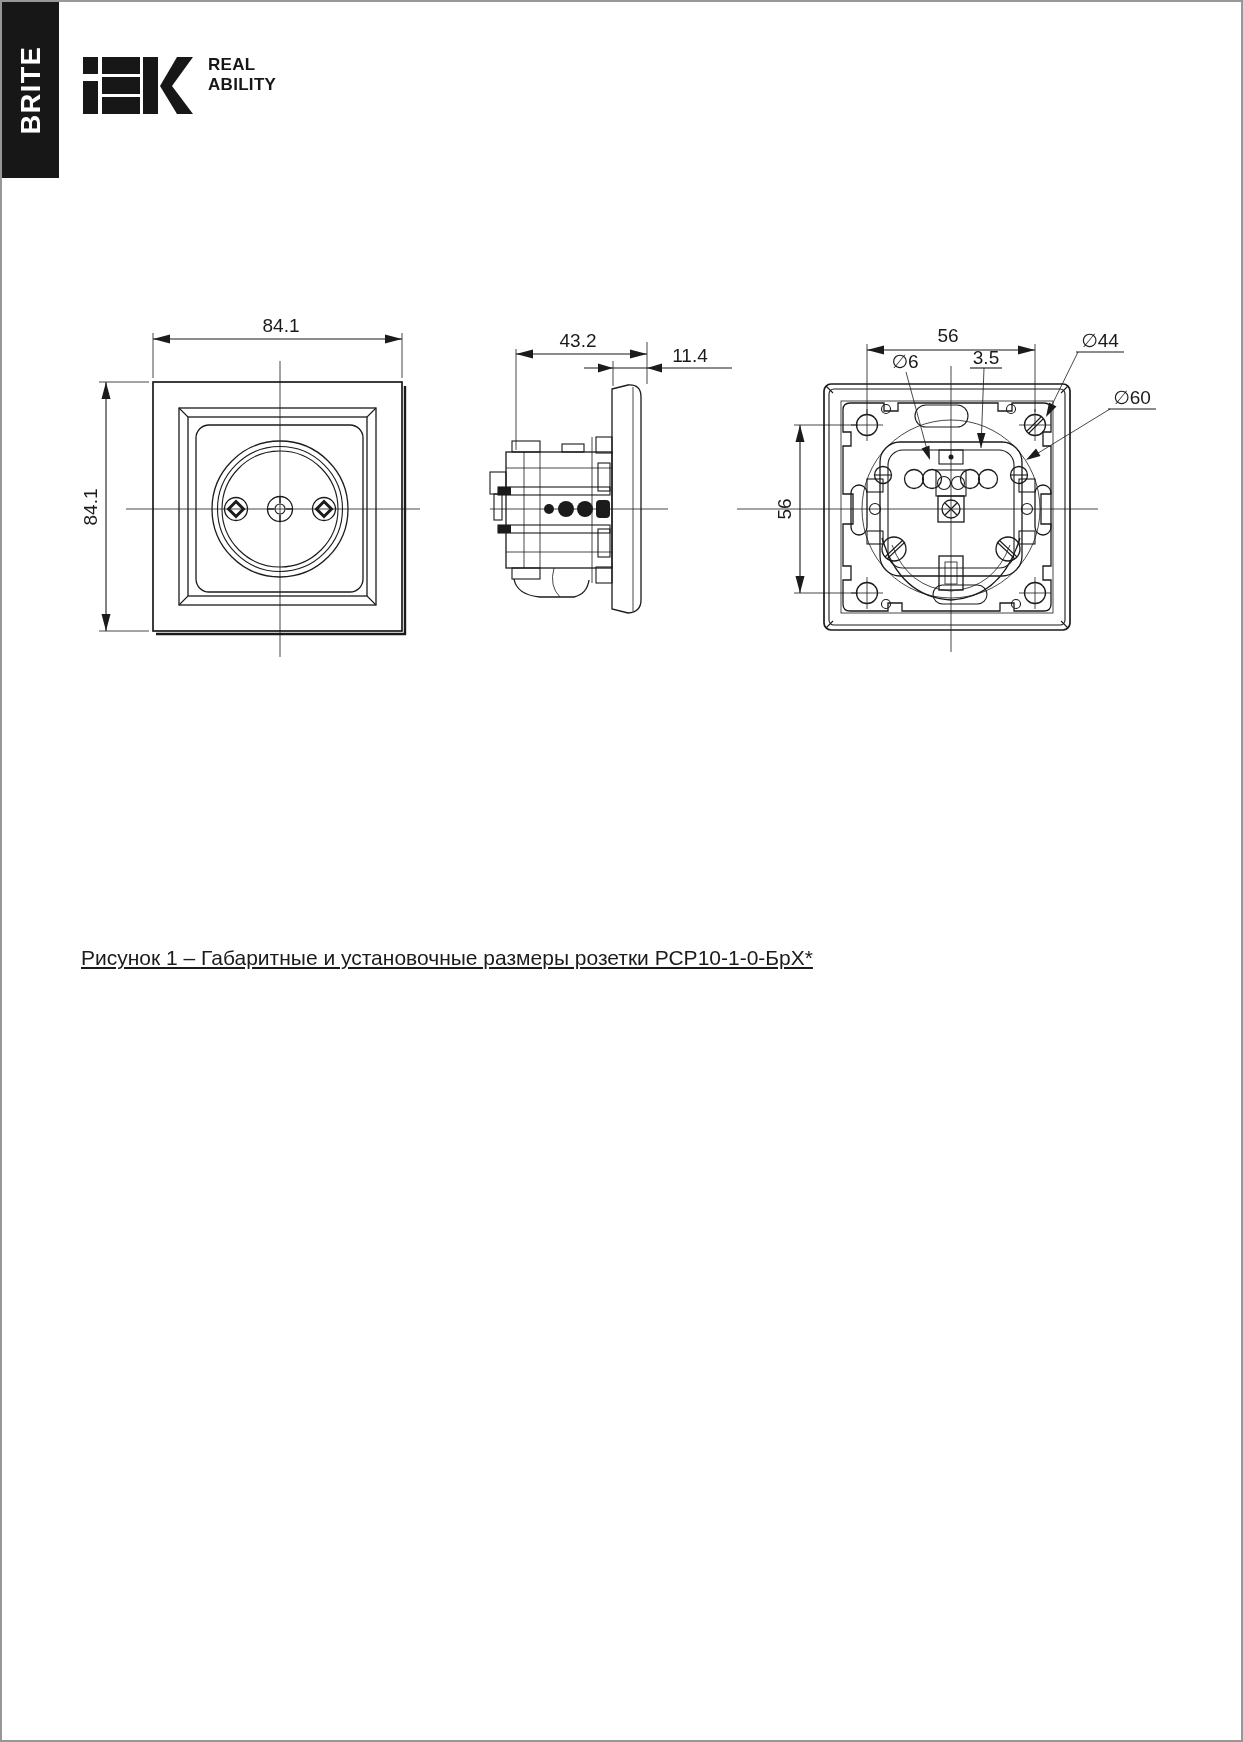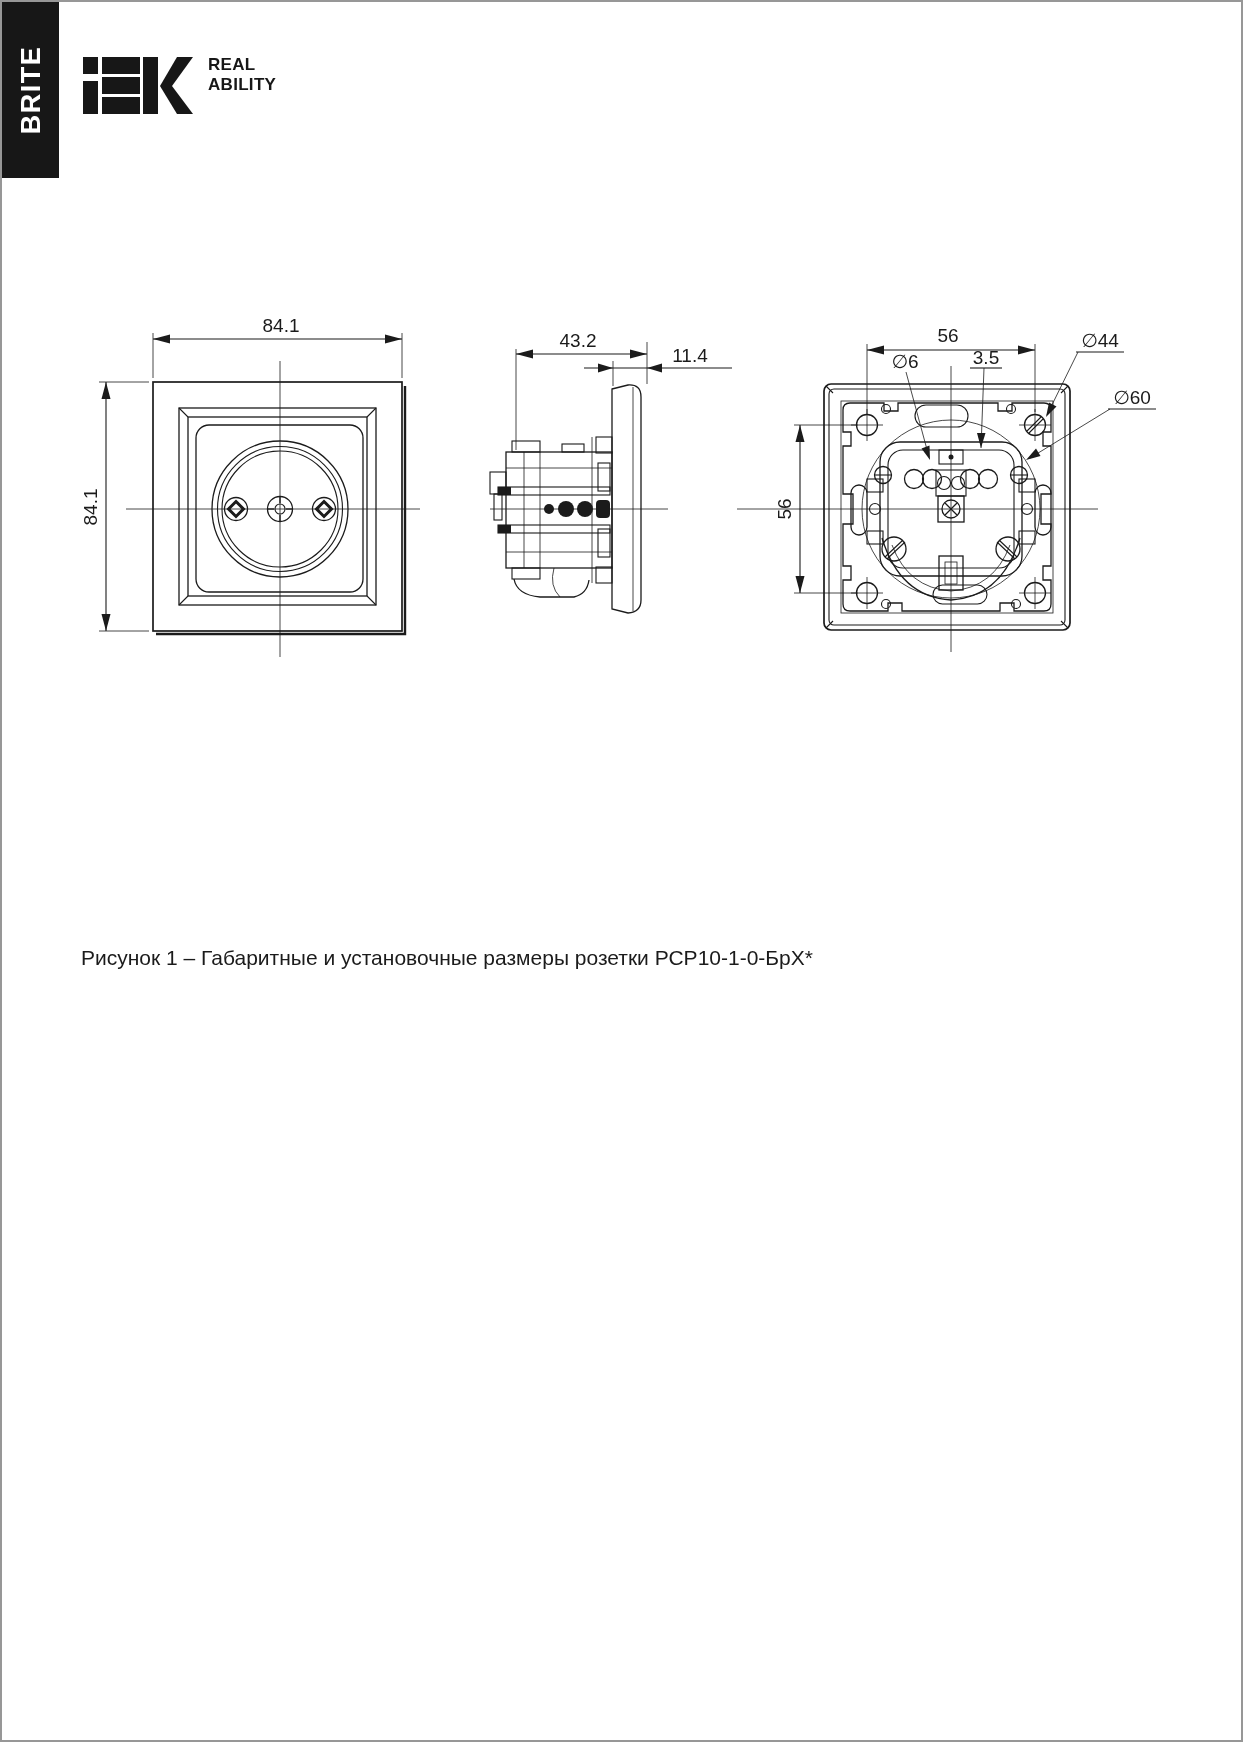--- a/index.html
+++ b/index.html
@@ -16,21 +16,21 @@
     transform:translate(-50%,-50%) rotate(-90deg);
     color:#ffffff;font-size:27px;font-weight:600;letter-spacing:1.5px;white-space:nowrap;
   }
   .iek-logo{position:absolute;left:83px;top:57px;}
   .tagline{
     position:absolute;left:208px;top:55px;
     font-size:17px;font-weight:700;line-height:20px;letter-spacing:.3px;color:#171717;
   }
   .drawing{position:absolute;left:0;top:0;}
   .caption{
-    position:absolute;left:81px;top:946px;font-size:21px;color:#1b1b1b;white-space:nowrap;
+    position:absolute;left:81px;top:946px;font-size:21px;color:#1b1b1b;white-space:nowrap;text-decoration:underline;
   }
   
   .s1 {fill:none;stroke:#1b1b1b;stroke-width:1.1px;}
   .s12{fill:none;stroke:#1b1b1b;stroke-width:1.3px;}
   .s15{fill:none;stroke:#1b1b1b;stroke-width:1.7px;}
   .s2 {fill:none;stroke:#1b1b1b;stroke-width:2.4px;}
   .thin{fill:none;stroke:#1b1b1b;stroke-width:0.8px;}
   .cl {fill:none;stroke:#1b1b1b;stroke-width:0.8px;}
   .blk{fill:#1b1b1b;stroke:none;}
   text.dim{font:19px "Liberation Sans","DejaVu Sans",sans-serif;fill:#1b1b1b;}

